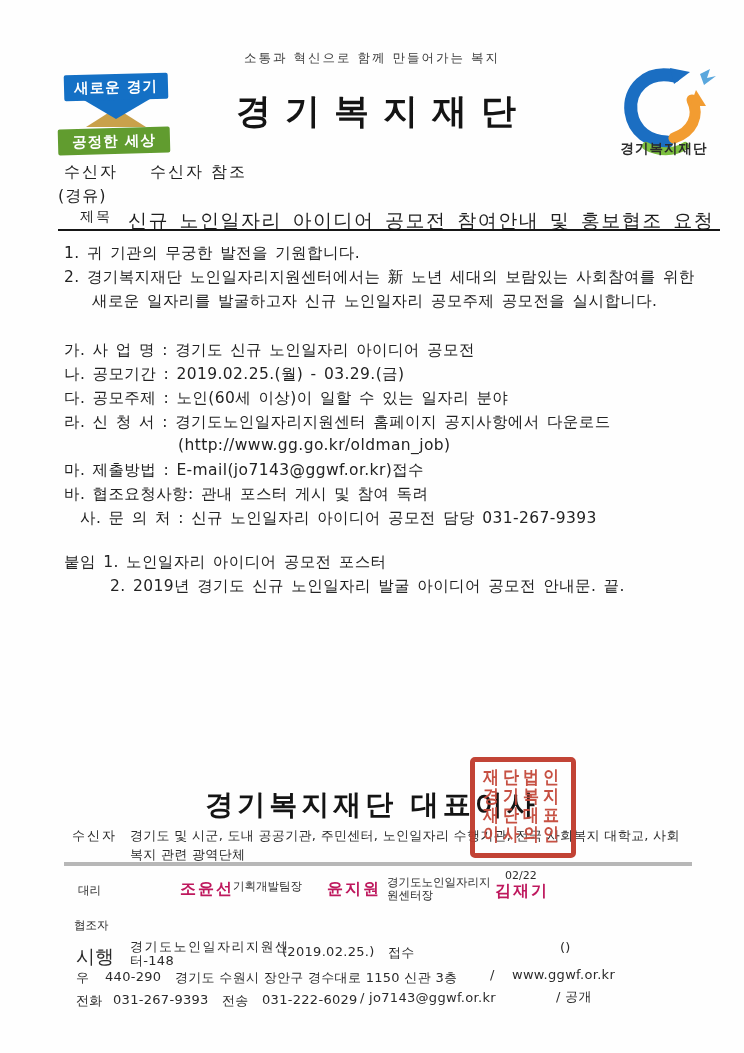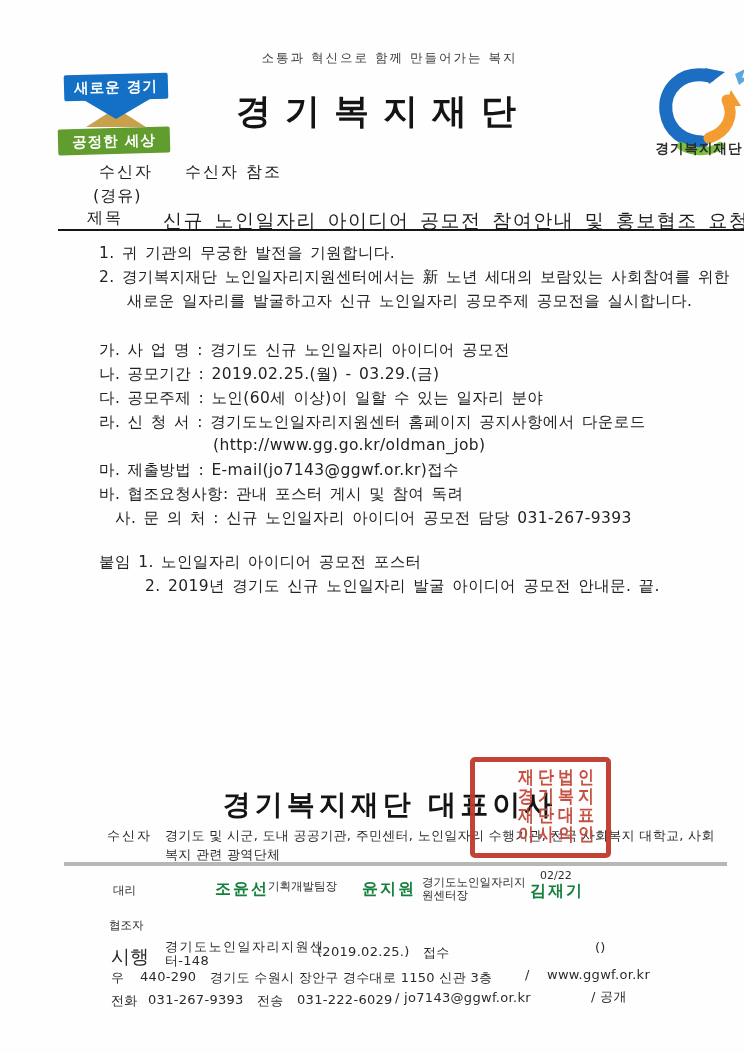--- a/index.html
+++ b/index.html
@@ -2,21 +2,21 @@
 <html><head>
 <meta charset="utf-8">
 <style>
   html,body{margin:0;padding:0;background:#e8e8e8;}
   .page{
     position:relative;width:744px;height:1053px;margin:0 auto;
     background:#fefefe;overflow:hidden;
     font-family:"DejaVu Sans","Liberation Sans",sans-serif;
     color:#1f1f1f;
   }
-  .abs{position:absolute;white-space:nowrap;padding-left:35px;}
+  .abs{position:absolute;white-space:nowrap;}
   
   .slogan{top:50px;left:0;right:0;text-align:center;font-size:12.5px;letter-spacing:2px;color:#3a3a3a;}
   .org-title{top:88px;left:0;right:0;text-align:center;padding-left:22px;
     font-size:35px;font-weight:bold;letter-spacing:14px;color:#141414;}
   
   .left-logo{top:74px;left:56px;width:126px;height:96px;}
   .badge{position:absolute;color:#fff;font-weight:bold;font-size:14.5px;
     display:flex;align-items:center;justify-content:center;border-radius:2px;letter-spacing:1px;}
   .badge-top{left:8px;top:0;width:104px;height:26px;background:#1470c5;transform:rotate(-1.5deg);z-index:3;}
   .badge-bottom{left:2px;top:54px;width:112px;height:26px;background:#619c2f;transform:rotate(-1.5deg);z-index:3;}
@@ -24,35 +24,35 @@
     border-left:30px solid transparent;border-right:30px solid transparent;border-bottom:19px solid #c9a14b;}
   .tri-blue{position:absolute;left:26px;top:25px;width:0;height:0;z-index:2;
     border-left:34px solid transparent;border-right:34px solid transparent;border-top:20px solid #1470c5;}
   
   .right-logo{top:62px;left:612px;width:110px;height:96px;}
   .right-logo-label{top:140px;left:606px;width:116px;text-align:center;font-size:13.5px;font-weight:bold;color:#2b2b2b;letter-spacing:1px;}
   
   .to-label{top:162px;left:64px;font-size:16px;letter-spacing:2px;}
   .to-value{top:162px;left:150px;font-size:16px;letter-spacing:2px;}
   .via{top:186px;left:58px;font-size:16px;letter-spacing:1px;}
-  .subj-label{top:208px;left:52px;font-size:16px;letter-spacing:2px;}
+  .subj-label{top:208px;left:80px;font-size:14px;letter-spacing:2px;}
   .subj-text{top:208px;left:128px;font-size:19px;letter-spacing:1.5px;word-spacing:3px;}
   .subj-underline{top:229px;left:58px;width:662px;height:2px;background:#161616;}
   
   .body-line{font-size:15.5px;color:#222;letter-spacing:0.4px;word-spacing:2px;}
   
   .sig-title{top:786px;left:0;right:0;text-align:center;
     font-size:28px;font-weight:bold;letter-spacing:4px;color:#141414;z-index:1;}
   .seal{top:757px;left:470px;width:96px;height:86px;border:5px solid #bf3a2b;border-radius:5px;
     z-index:2;text-align:center;padding-top:5px;opacity:0.95;}
   .seal div{font-size:16px;line-height:19px;letter-spacing:4px;color:#c4483a;font-weight:bold;transform:scaleY(1.12);}
   
   .ft-label{font-size:19px;color:#2a2a2a;}
   .ft-small{font-size:11.5px;color:#2a2a2a;}
-  .ft-name{font-size:16px;font-weight:bold;color:#15803d;letter-spacing:2px;}
+  .ft-name{font-size:16px;font-weight:bold;color:#be185d;letter-spacing:2px;}
   .ft-text{font-size:13px;color:#2a2a2a;letter-spacing:0.3px;}
   .divider{top:862px;left:64px;width:628px;height:4px;background:#b7b7b7;}
 </style>
 </head>
 <body>
 
 <div class="page">
 
   <div class="abs slogan">소통과 혁신으로 함께 만들어가는 복지</div>
 

